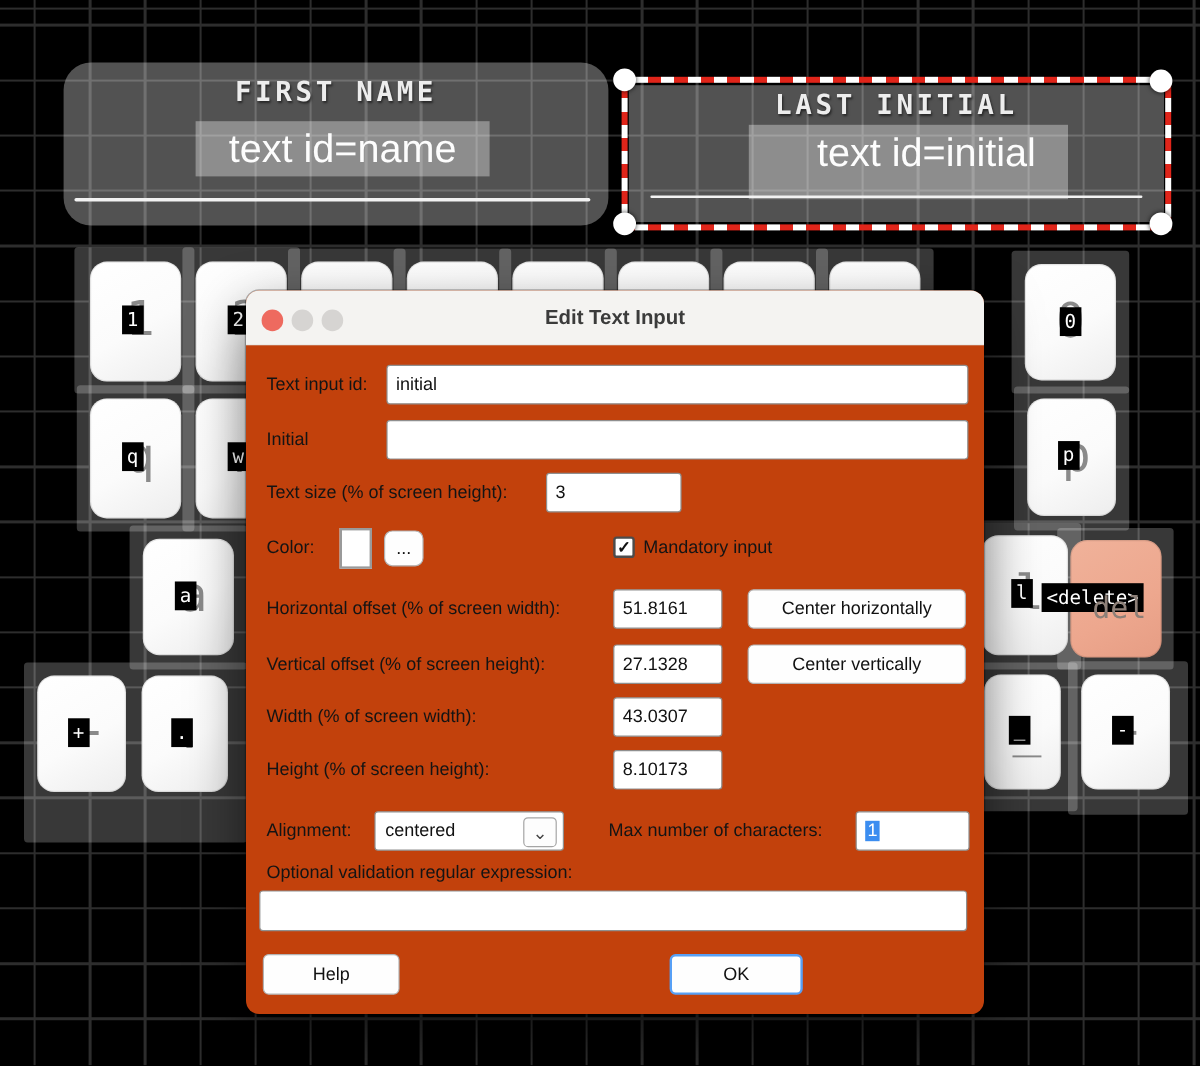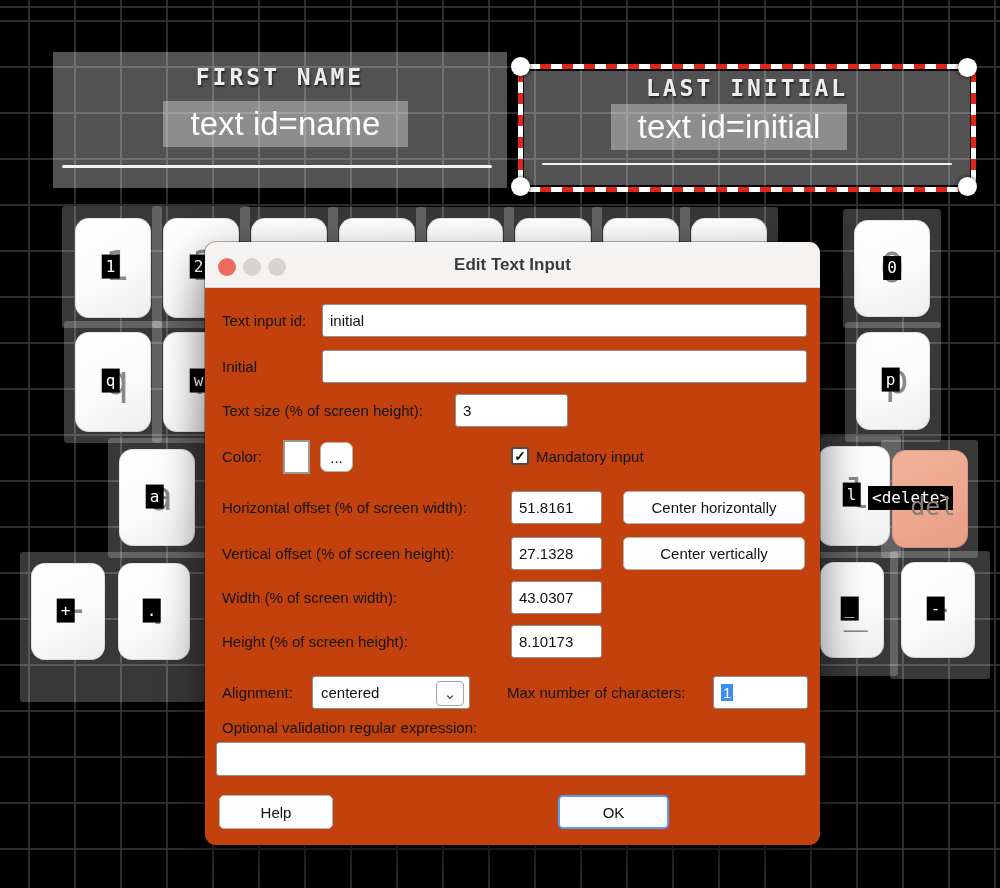--- a/index.html
+++ b/index.html
@@ -152,29 +152,29 @@
   </div>
   <div class="key" style="left:820px;top:562px;width:64px;height:96px;">
     <span class="glyph">_</span>
     <span class="badge">_</span>
   </div>
   <div class="key" style="left:901px;top:562px;width:74px;height:96px;">
     <span class="glyph">-</span>
     <span class="badge">-</span>
   </div>
 
-  <div class="panel" style="left:53px;top:52px;width:454px;height:136px;">
+  <div class="panel" style="left:53px;top:52px;width:454px;height:136px;border-radius:23px;">
     <div class="fieldlabel" style="top:12px;">FIRST NAME</div>
     <div class="idbox" style="left:110px;top:49px;width:245px;height:46px;line-height:46px;">text id=name</div>
     <div class="underline" style="left:9px;top:113px;width:430px;"></div>
   </div>
 
   <div class="panel" style="left:524px;top:71px;width:446px;height:114px;">
     <div class="fieldlabel" style="top:4px;">LAST INITIAL</div>
-    <div class="idbox" style="left:87px;top:33px;width:236px;height:46px;line-height:46px;">text id=initial</div>
+    <div class="idbox" style="left:100px;top:33px;width:236px;height:62px;line-height:46px;padding-left:30px;">text id=initial</div>
     <div class="underline" style="left:18px;top:92px;width:410px;height:2px;"></div>
   </div>
 
   <div class="sel-edge-h" style="left:518px;top:64px;width:458px;"></div>
   <div class="sel-edge-h" style="left:518px;top:187px;width:458px;"></div>
   <div class="sel-edge-v" style="left:518px;top:64px;height:128px;"></div>
   <div class="sel-edge-v" style="left:971px;top:64px;height:128px;"></div>
   <div class="handle" style="left:511px;top:57px;"></div>
   <div class="handle" style="left:958px;top:58px;"></div>
   <div class="handle" style="left:511px;top:177px;"></div>

